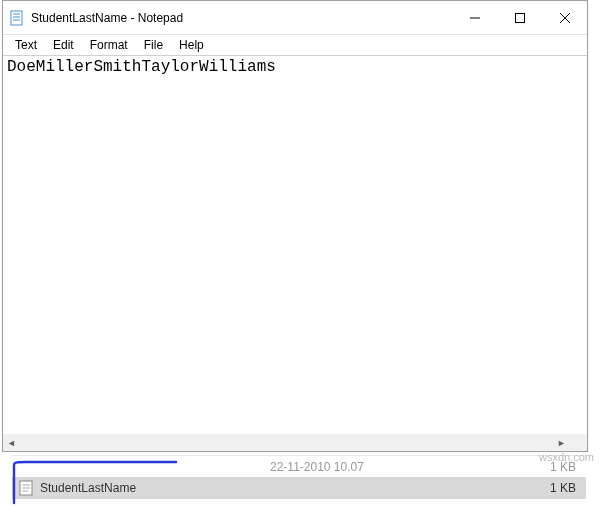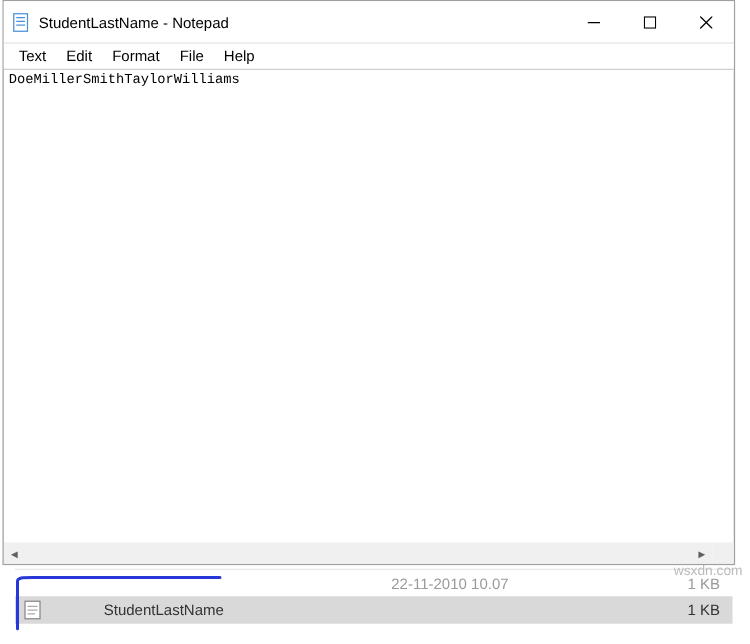--- a/index.html
+++ b/index.html
@@ -75,21 +75,21 @@
       flex: 1;
       position: relative;
       border-top: 1px solid #d0d0d0;
       overflow: hidden;
     }
     .text-area {
       width: 100%;
       height: 100%;
       padding: 2px 4px;
       font-family: Consolas, "Courier New", monospace;
-      font-size: 11px;
+      font-size: 16px;
       border: none;
       outline: none;
       resize: none;
       overflow: auto;
       white-space: pre;
     }
     .scroll-h {
       position: absolute;
       bottom: 0;
       left: 0;
@@ -145,21 +145,21 @@
     }
     .file-icon {
       position: absolute;
       left: 6px;
       width: 16px;
       height: 16px;
       display: flex;
       align-items: center;
       justify-content: center;
     }
-    .col-name { flex: 0 0 230px; margin-left: 43px; }
+    .col-name { flex: 0 0 230px; }
     .col-date { flex: 0 0 150px; }
     .col-type { flex: 0 0 120px; }
     .col-size { flex: 1; text-align: right; padding-right: 10px; }
 
     .annotation-line {
       position: absolute;
       left: 6px;
       bottom: 8px;
       width: 180px;
       height: 48px;

